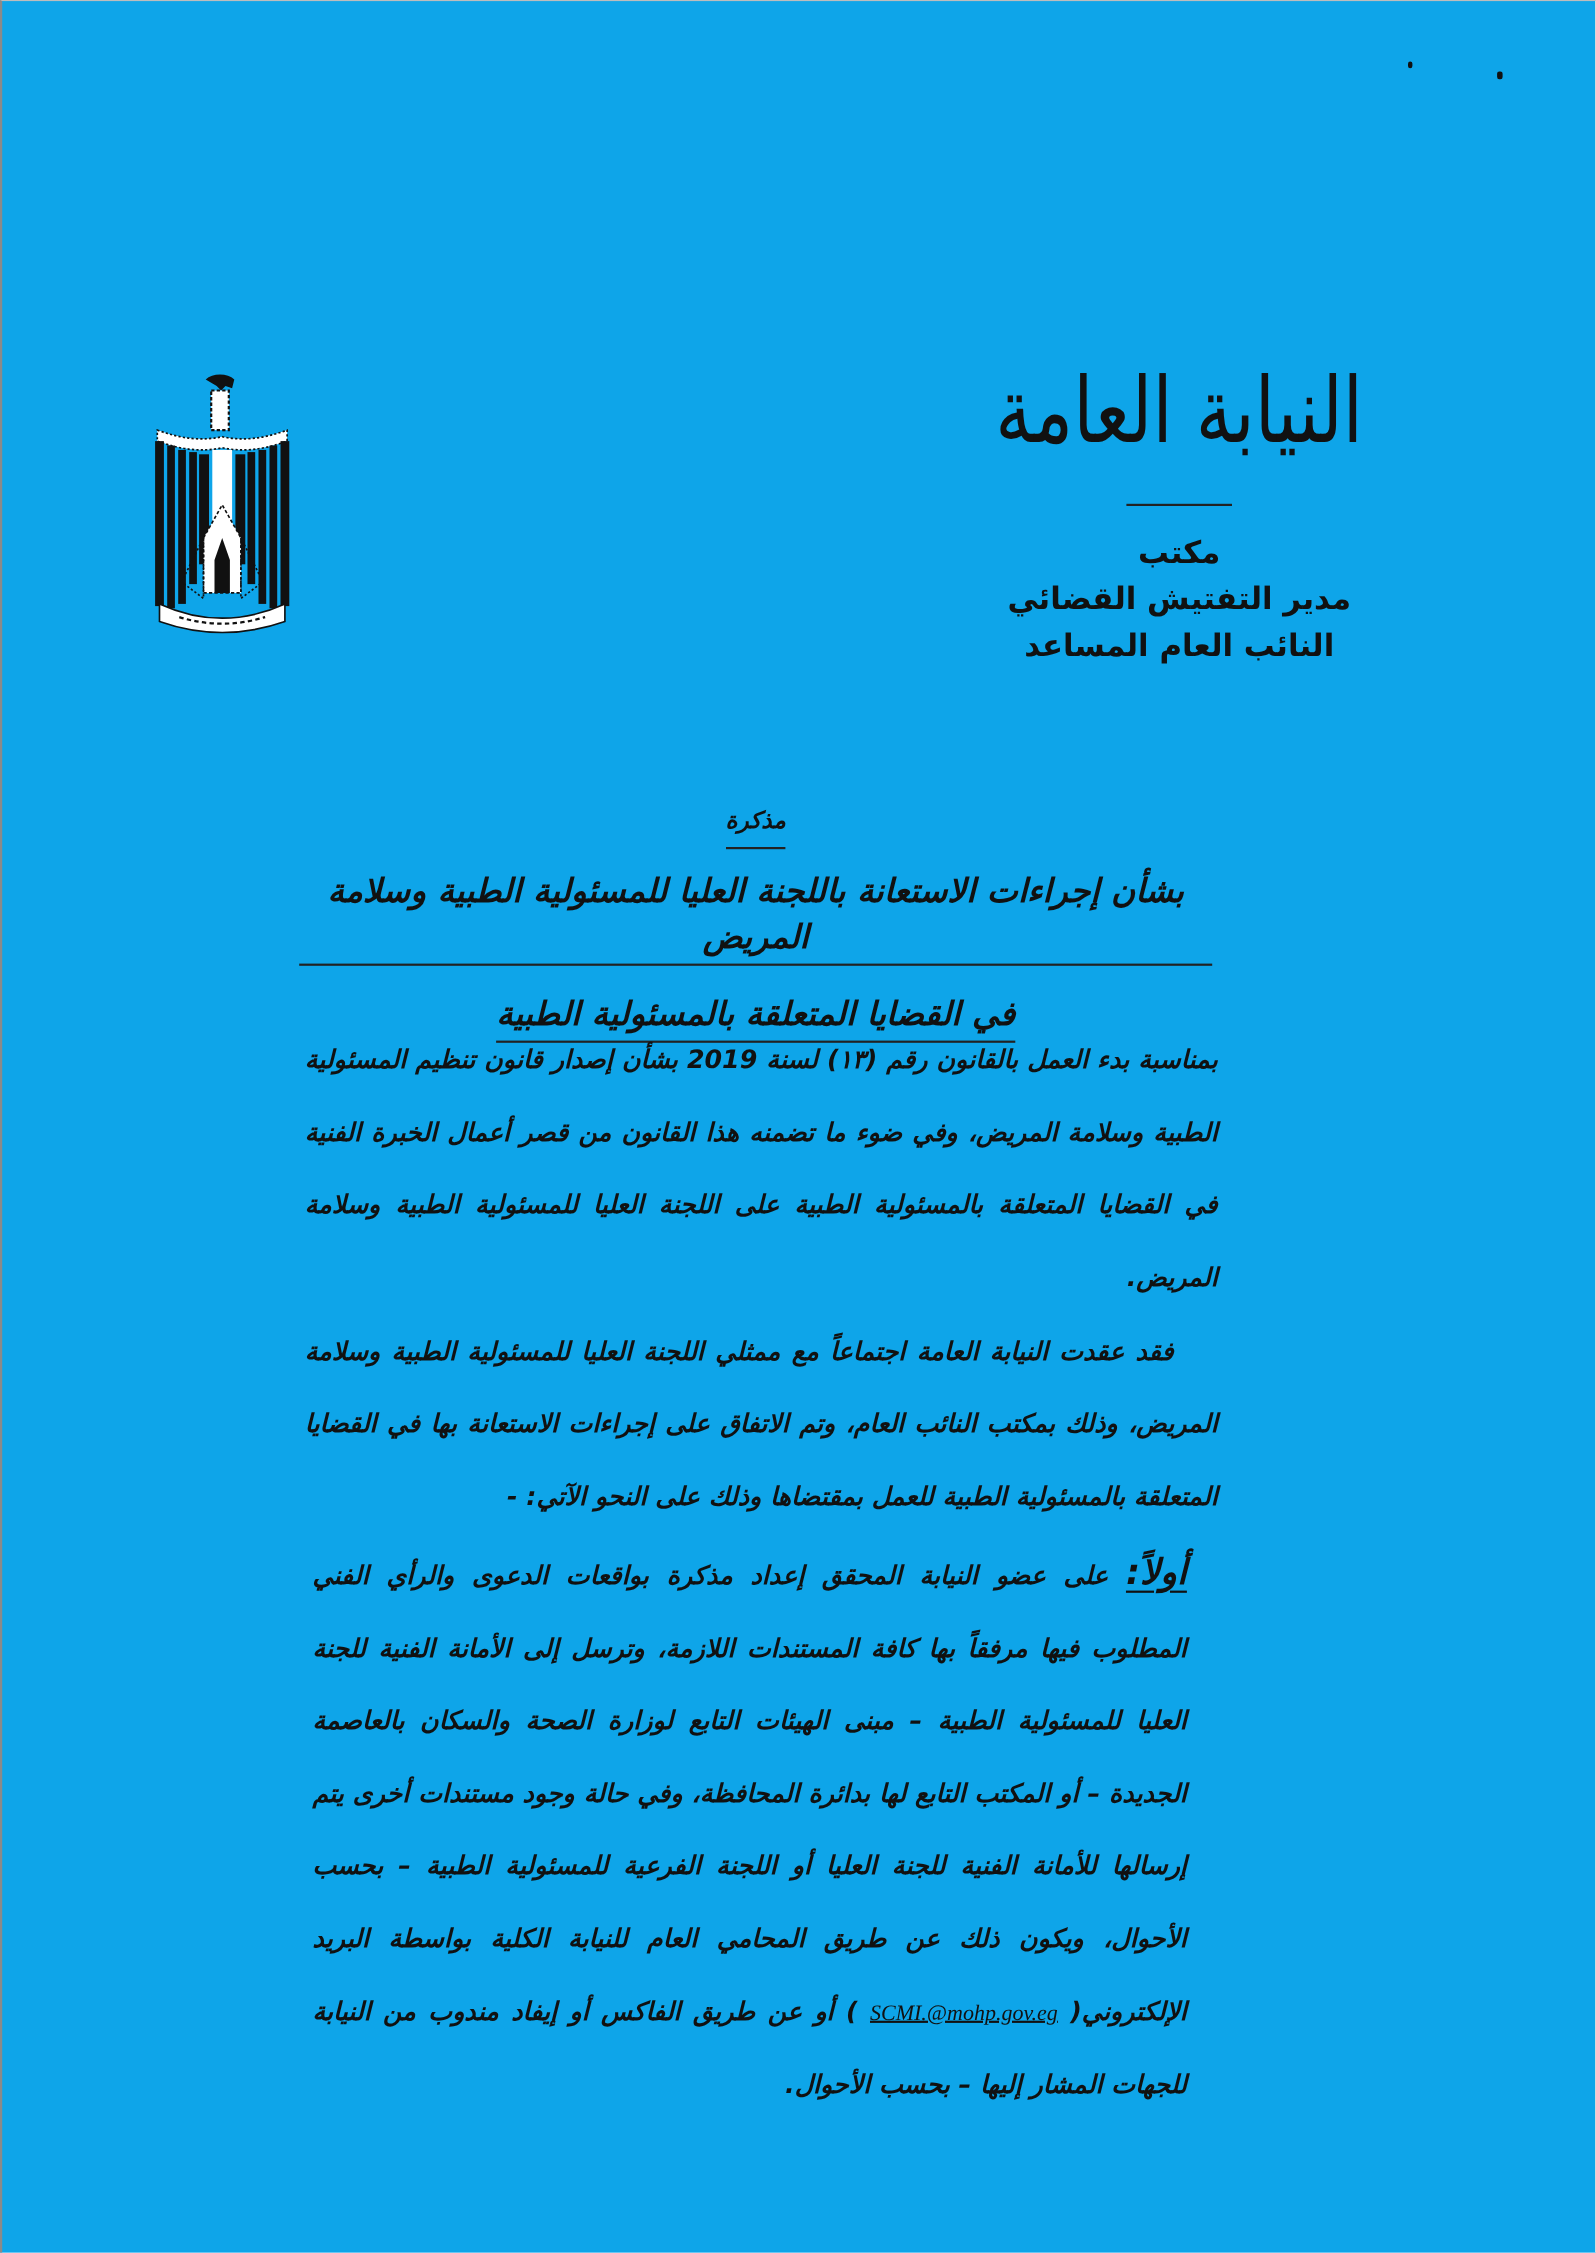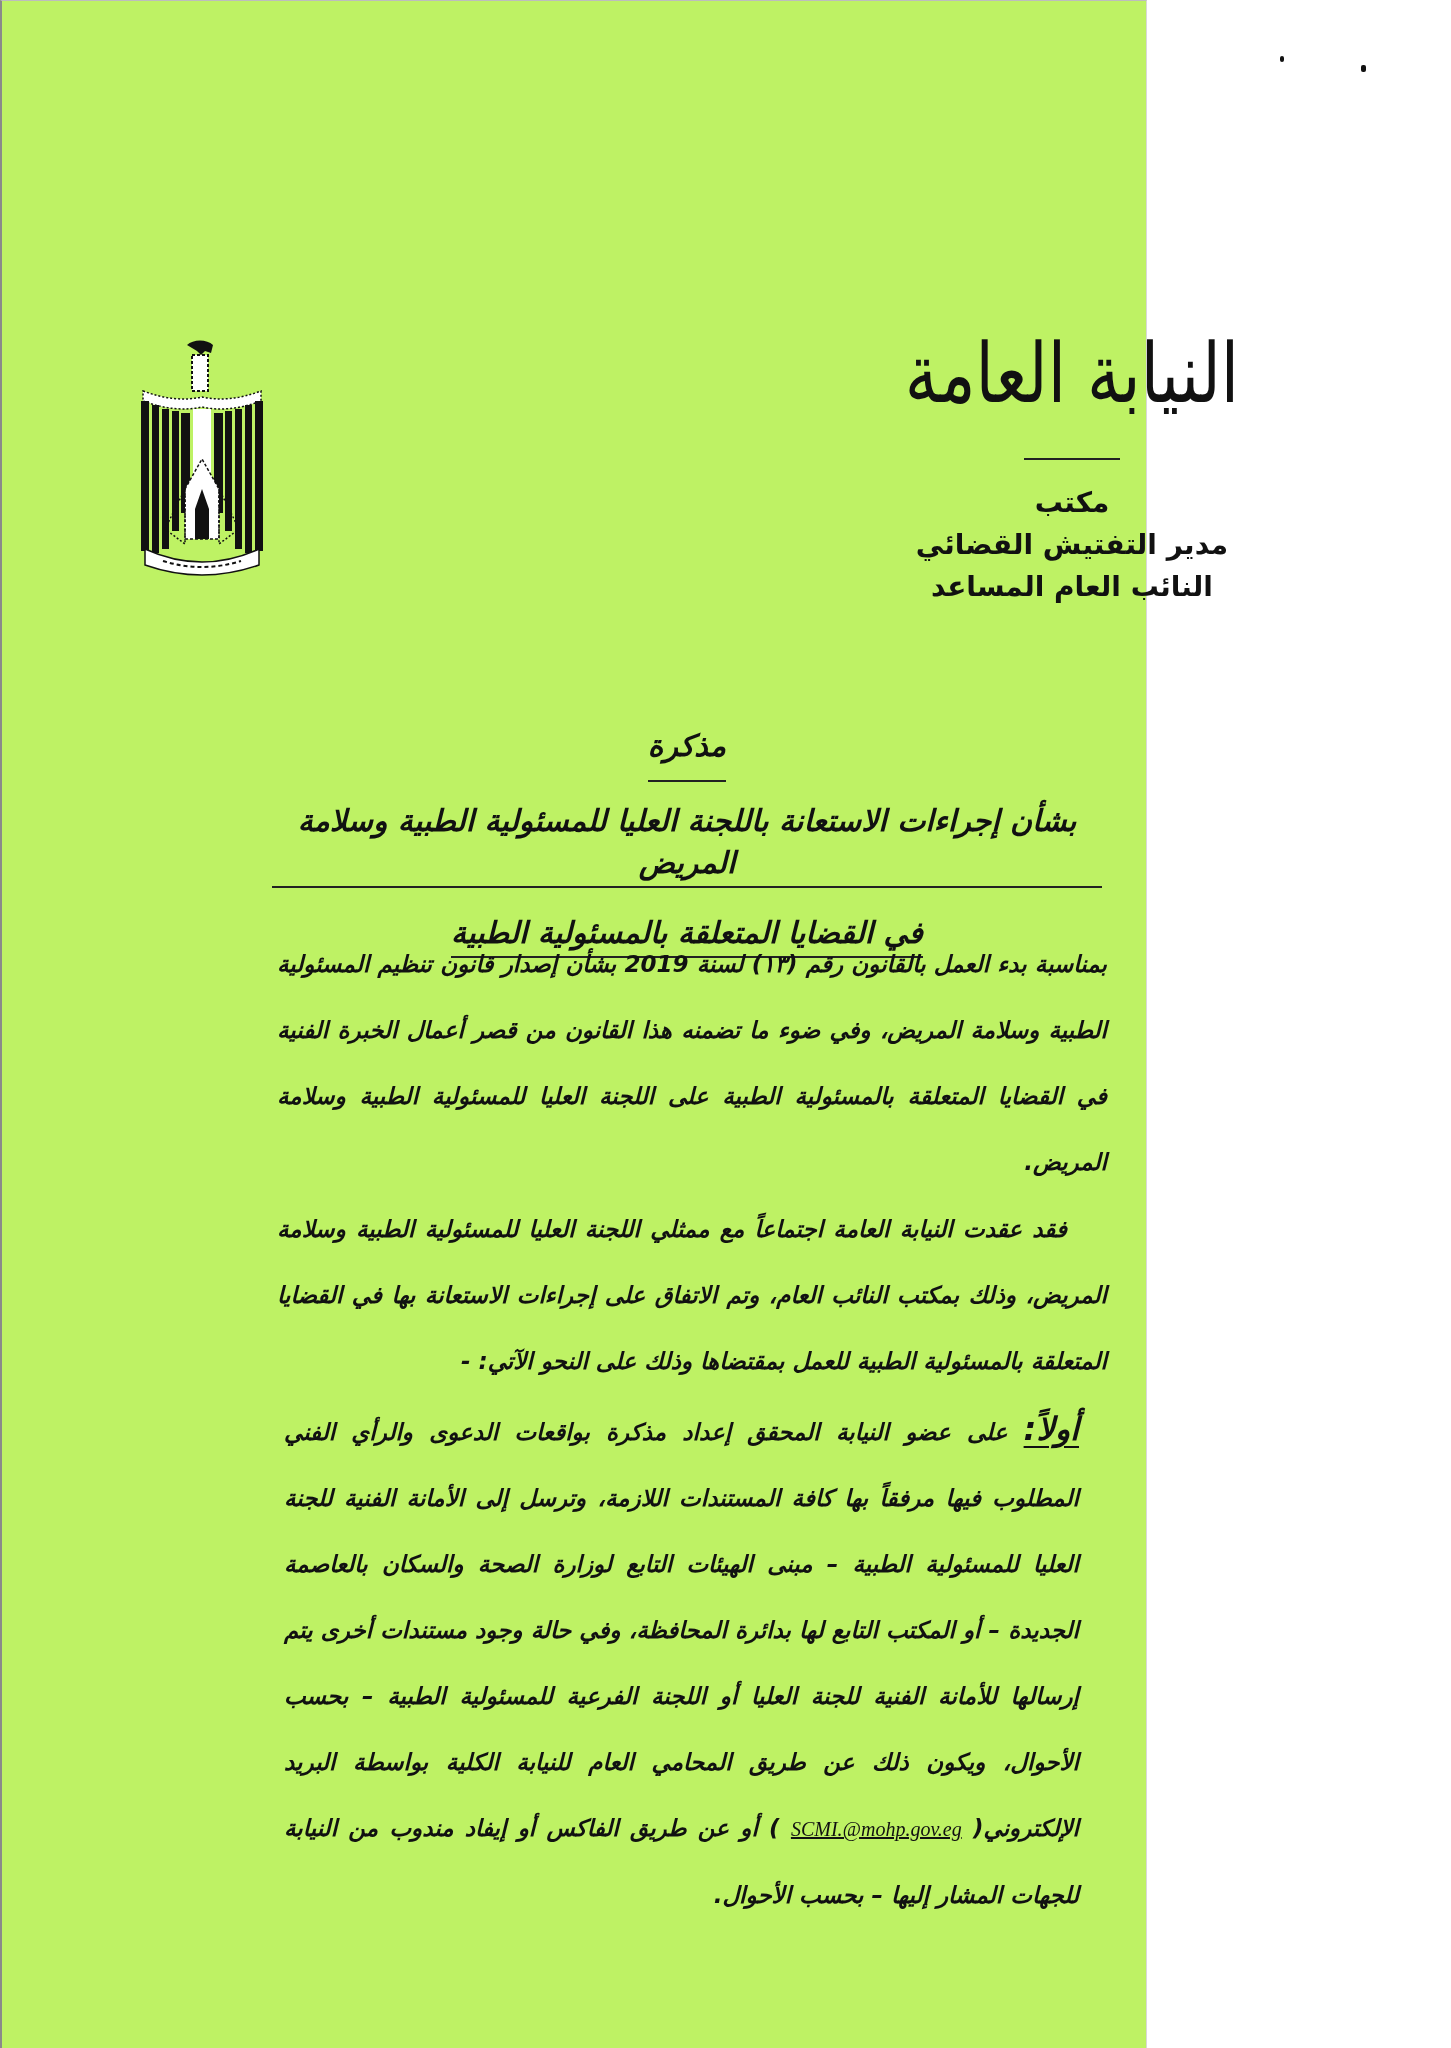--- a/index.html
+++ b/index.html
@@ -11,23 +11,23 @@
       width: 1451px;
       height: 2048px;
       position: relative;
       overflow: hidden;
       font-family: "DejaVu Sans", "Liberation Sans", sans-serif;
       color: #111111;
     }
     .page {
       position: absolute;
       left: 0; top: 0;
-      width: 1147px;
+      width: 1451px;
       height: 2048px;
-      background: #bef264;
+      background: #0ea5e9;
       border-left: 2px solid #8a8a8a;
       border-top: 1px solid #bdbdbd;
       border-right: 1px solid #d8d8d8;
       box-sizing: border-box;
     }
     .scan-mark {
       position: absolute;
       width: 4px;
       height: 6px;
       background: #111;
@@ -85,24 +85,24 @@
       top: 725px;
       width: 830px;
       direction: rtl;
       text-align: center;
       font-family: "DejaVu Sans", sans-serif;
       font-weight: bold;
       font-style: italic;
     }
     .memo-title {
       display: inline-block;
-      font-size: 30px;
+      font-size: 21px;
       line-height: 40px;
       border-bottom: 2px solid #222;
-      padding-bottom: 14px;
+      padding-bottom: 4px;
     }
     .subject-line {
       display: inline-block;
       font-size: 30px;
       line-height: 42px;
       border-bottom: 2px solid #222;
       padding-bottom: 2px;
       letter-spacing: -0.3px;
       font-style: italic;
     }

